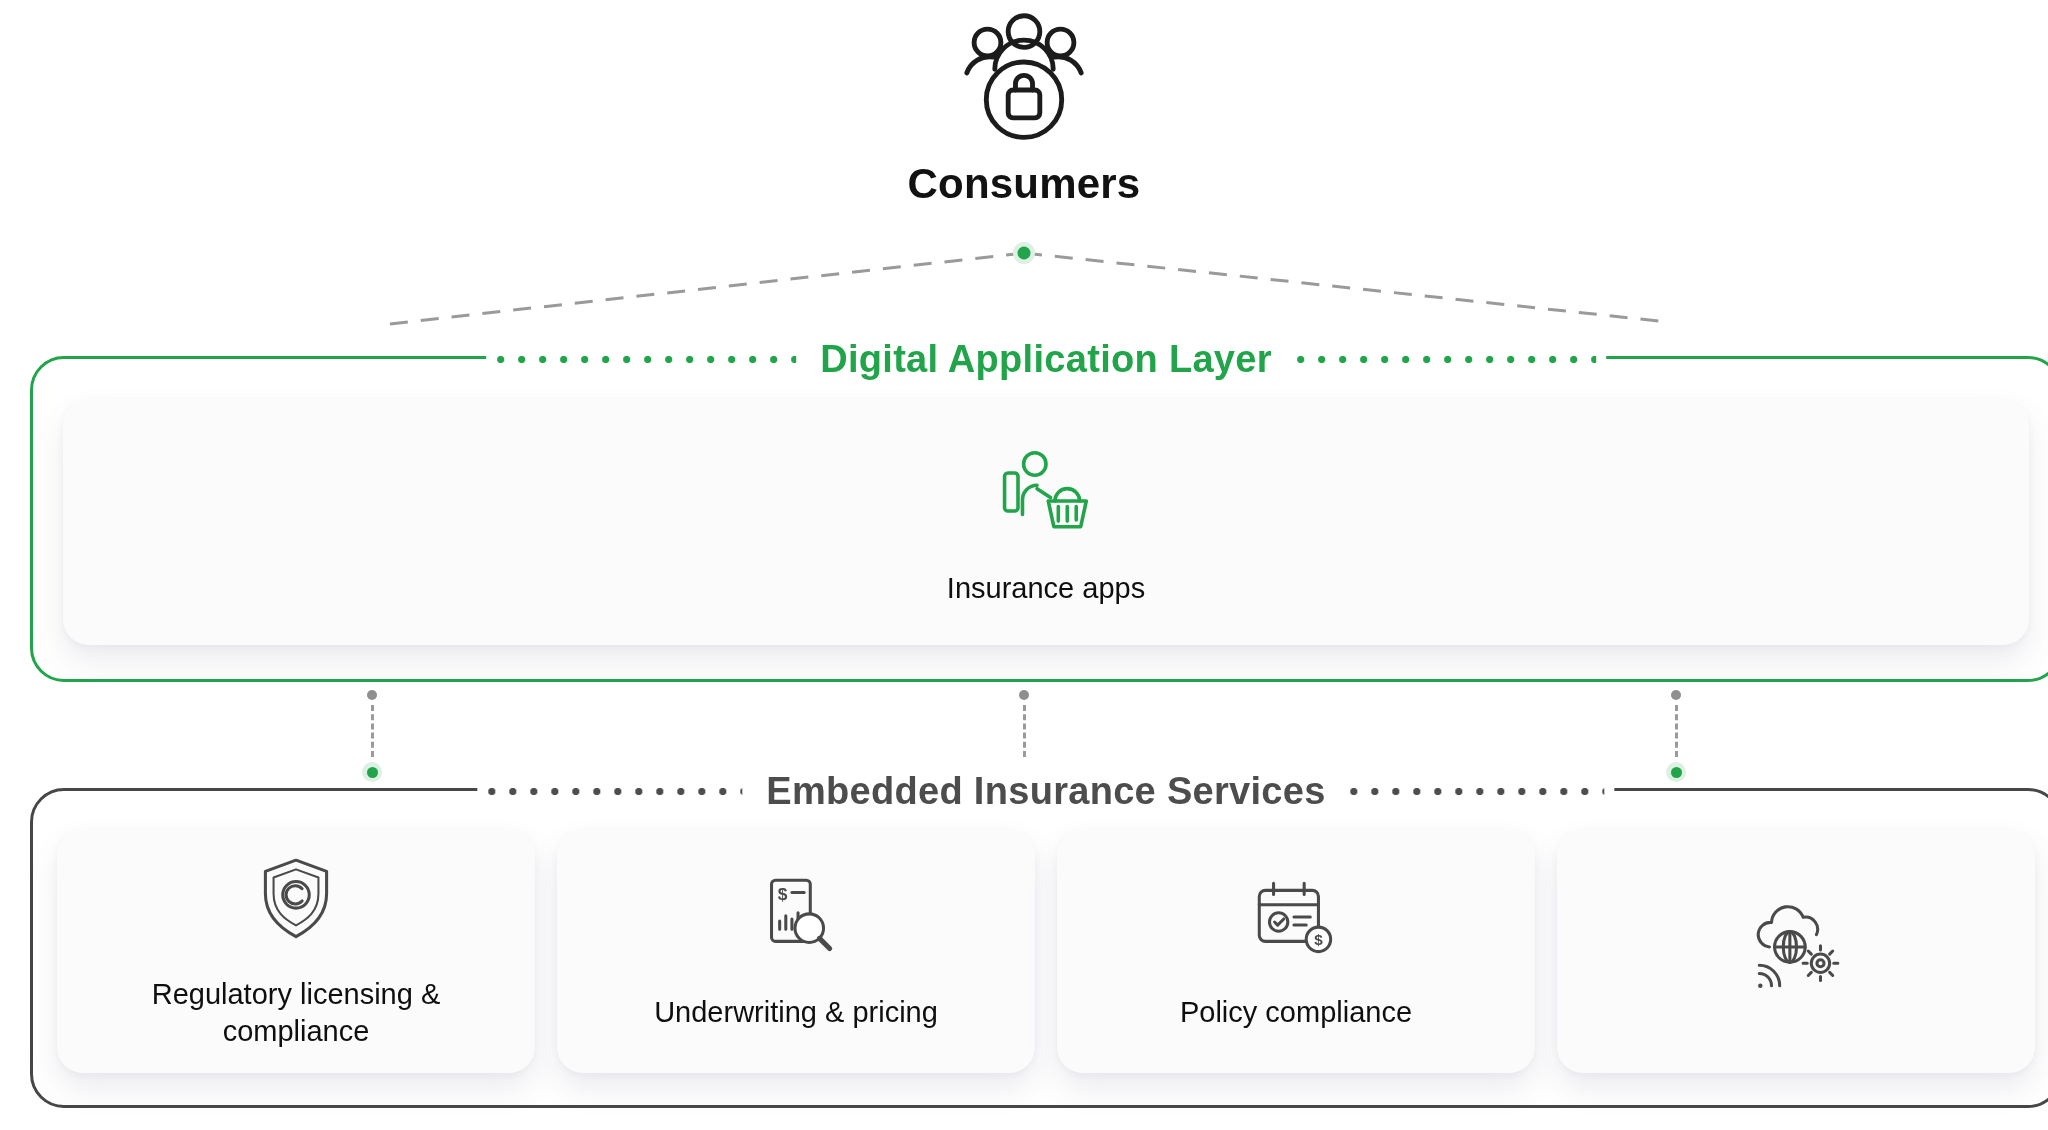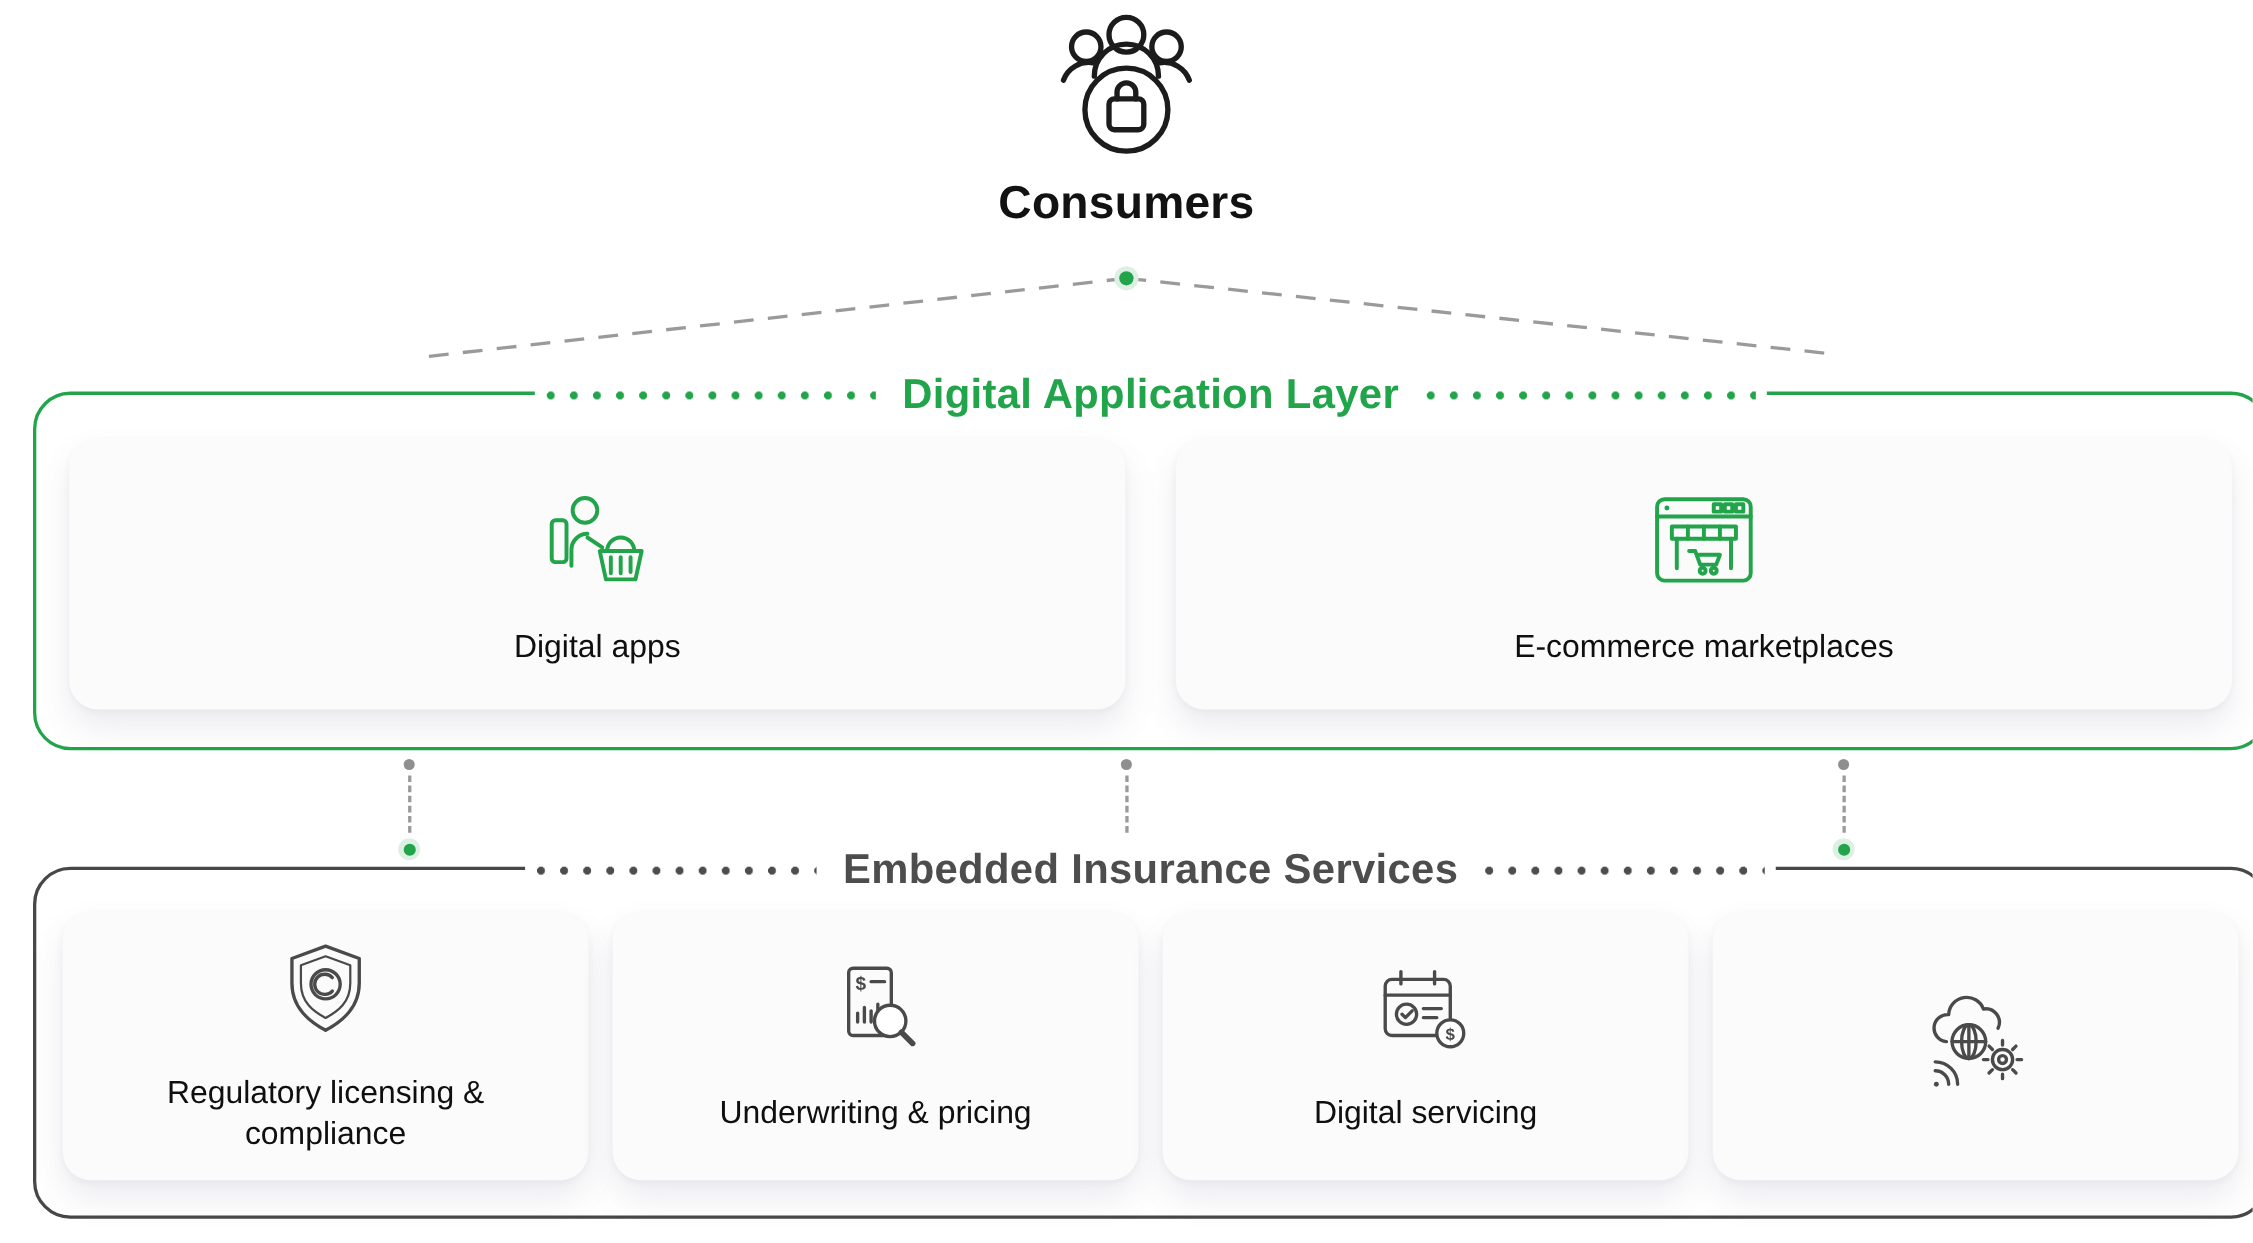--- a/index.html
+++ b/index.html
@@ -92,43 +92,24 @@
           <svg viewBox="0 0 100 100" width="112" height="112" fill="none" stroke="#21a44a" stroke-width="3.2" stroke-linecap="round" stroke-linejoin="round">
             <rect x="13" y="33" width="12" height="34" rx="3"></rect>
             <circle cx="40" cy="25" r="10"></circle>
             <path d="M29 70 V57 a13 13 0 0 1 13 -13"></path>
             <path d="M42 47 l12 8"></path>
             <path d="M52 58 h34 l-5 23 h-24 z"></path>
             <path d="M61 63 v13 M69 63 v13 M77 63 v12"></path>
             <path d="M58 58 a11 11 0 0 1 22 0"></path>
           </svg>
         </span>
-        <span class="card-label">Digital apps</span>
-      </div>
-
-
-      <div class="card">
-        <span class="card-icon">
-          <svg viewBox="0 0 100 100" width="112" height="112" fill="none" stroke="#21a44a" stroke-width="3.2" stroke-linecap="round" stroke-linejoin="round">
-            <rect x="12" y="16" width="76" height="66" rx="6"></rect>
-            <path d="M12 30 h76"></path>
-            <circle cx="20" cy="23" r="2" fill="#21a44a" stroke="none"></circle>
-            <rect x="58" y="20" width="6" height="6"></rect>
-            <rect x="67" y="20" width="6" height="6"></rect>
-            <rect x="76" y="20" width="6" height="6"></rect>
-            <path d="M24 38 h52 v10 h-52 z"></path>
-            <path d="M37 38 v10 M50 38 v10 M63 38 v10"></path>
-            <path d="M28 48 v24 M72 48 v24"></path>
-            <path d="M38 58 h5 l4 11 h13 l3 -8 h-17"></path>
-            <circle cx="49" cy="74" r="2.4"></circle>
-            <circle cx="58" cy="74" r="2.4"></circle>
-          </svg>
-        </span>
-        <span class="card-label">E-commerce marketplaces</span>
-      </div>
+        <span class="card-label">Insurance apps</span>
+      </div>
+
+
 
     </div>
   </div>
 
   <div class="connector" style="left:360px">
     <span class="dot-gray"></span>
     <span class="dash"></span>
     <span class="dot-green-outer">
         <span class="dot-green"></span>
       </span>
@@ -189,21 +170,21 @@
             <rect x="14" y="20" width="58" height="50" rx="6"></rect>
             <path d="M14 34 h58"></path>
             <path d="M28 13 v11 M58 13 v11"></path>
             <circle cx="33" cy="51" r="9"></circle>
             <path d="M29 51 l3 3 l6 -6"></path>
             <path d="M48 46 h16 M48 54 h12"></path>
             <circle cx="72" cy="68" r="12" fill="#ffffff"></circle>
             <text x="72" y="74" text-anchor="middle" font-size="15" font-weight="bold" fill="#4a4a4a" stroke="none">$</text>
           </svg>
         </span>
-        <span class="card-label">Digital servicing</span>
+        <span class="card-label">Policy compliance</span>
       </div>
 
       <div class="card">
         <span class="card-icon">
           <svg viewBox="0 0 100 100" width="102" height="102" fill="none" stroke="#4a4a4a" stroke-width="3" stroke-linecap="round" stroke-linejoin="round">
             <path d="M24 46 a12 12 0 0 1 2 -24 a16 16 0 0 1 31 -5 a12 12 0 0 1 13 17"></path>
             <circle cx="44" cy="46" r="15"></circle>
             <path d="M29 46 h30 M44 31 v30"></path>
             <ellipse cx="44" cy="46" rx="6.5" ry="15"></ellipse>
             <circle cx="74" cy="62" r="9"></circle>

